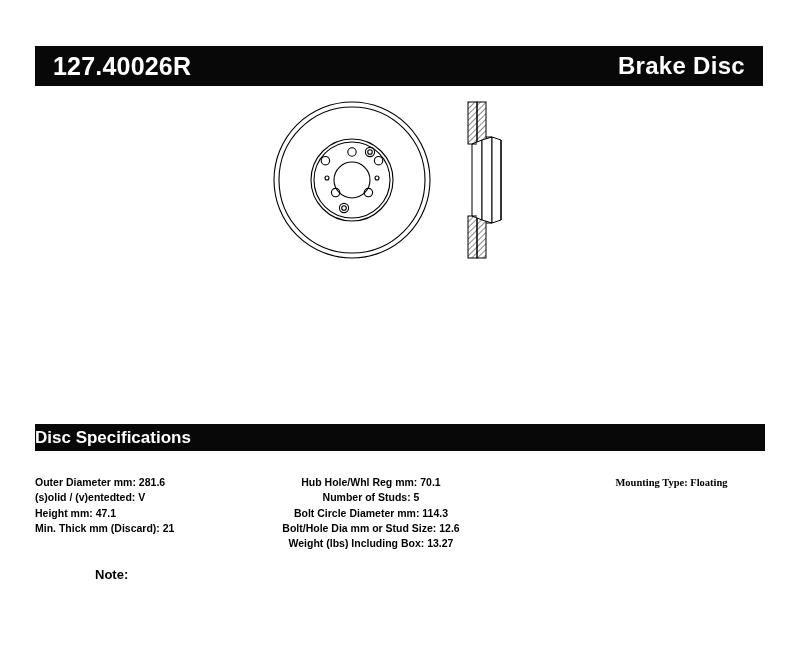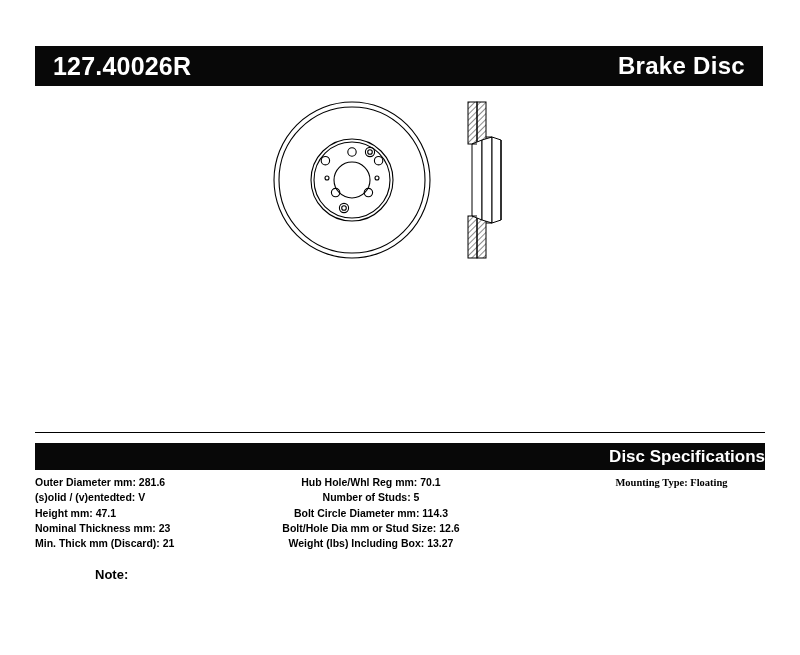--- a/index.html
+++ b/index.html
@@ -66,27 +66,27 @@
     top: 432px;
     width: 730px;
     height: 1px;
     background: #000000;
   }
 
   
   .spec-bar {
     position: absolute;
     left: 35px;
-    top: 443px;
+    top: 424px;
     width: 730px;
     height: 27px;
     background: #080808;
     display: flex;
     align-items: center;
-    justify-content: flex-end;
+    justify-content: flex-start;
     box-sizing: border-box;
   }
   .spec-bar-title {
     color: #ffffff;
     font-size: 17px;
     font-weight: bold;
     line-height: 1;
   }
 
   
@@ -217,21 +217,20 @@
 <div class="spec-bar">
   <span class="spec-bar-title">Disc Specifications</span>
 </div>
 
 <div class="spec-columns">
 
   <div class="spec-col spec-col-left">
     <div class="spec-row">Outer Diameter mm: 281.6</div>
     <div class="spec-row">(s)olid / (v)entedted: V</div>
     <div class="spec-row">Height mm: 47.1</div>
-    <div class="spec-row">Nominal Thickness mm: 23</div>
     <div class="spec-row">Min. Thick mm (Discard): 21</div>
   </div>
 
   <div class="spec-col spec-col-mid">
     <div class="spec-row">Hub Hole/Whl Reg mm: 70.1</div>
     <div class="spec-row">Number of Studs: 5</div>
     <div class="spec-row">Bolt Circle Diameter mm: 114.3</div>
     <div class="spec-row">Bolt/Hole Dia mm or Stud Size: 12.6</div>
     <div class="spec-row">Weight (lbs) Including Box: 13.27</div>
   </div>

